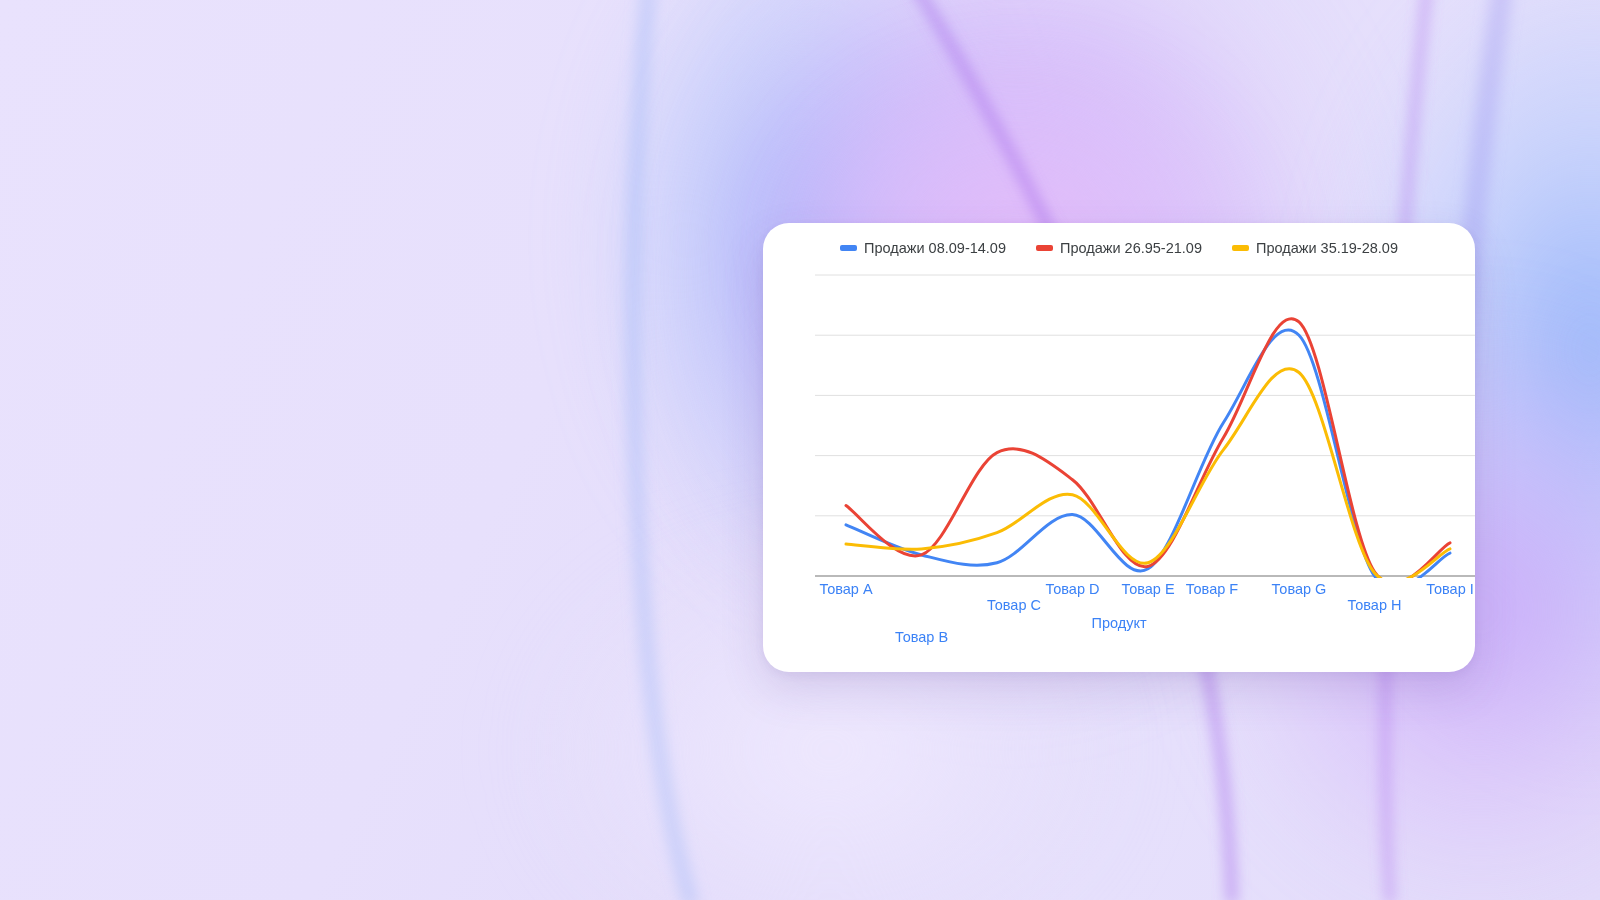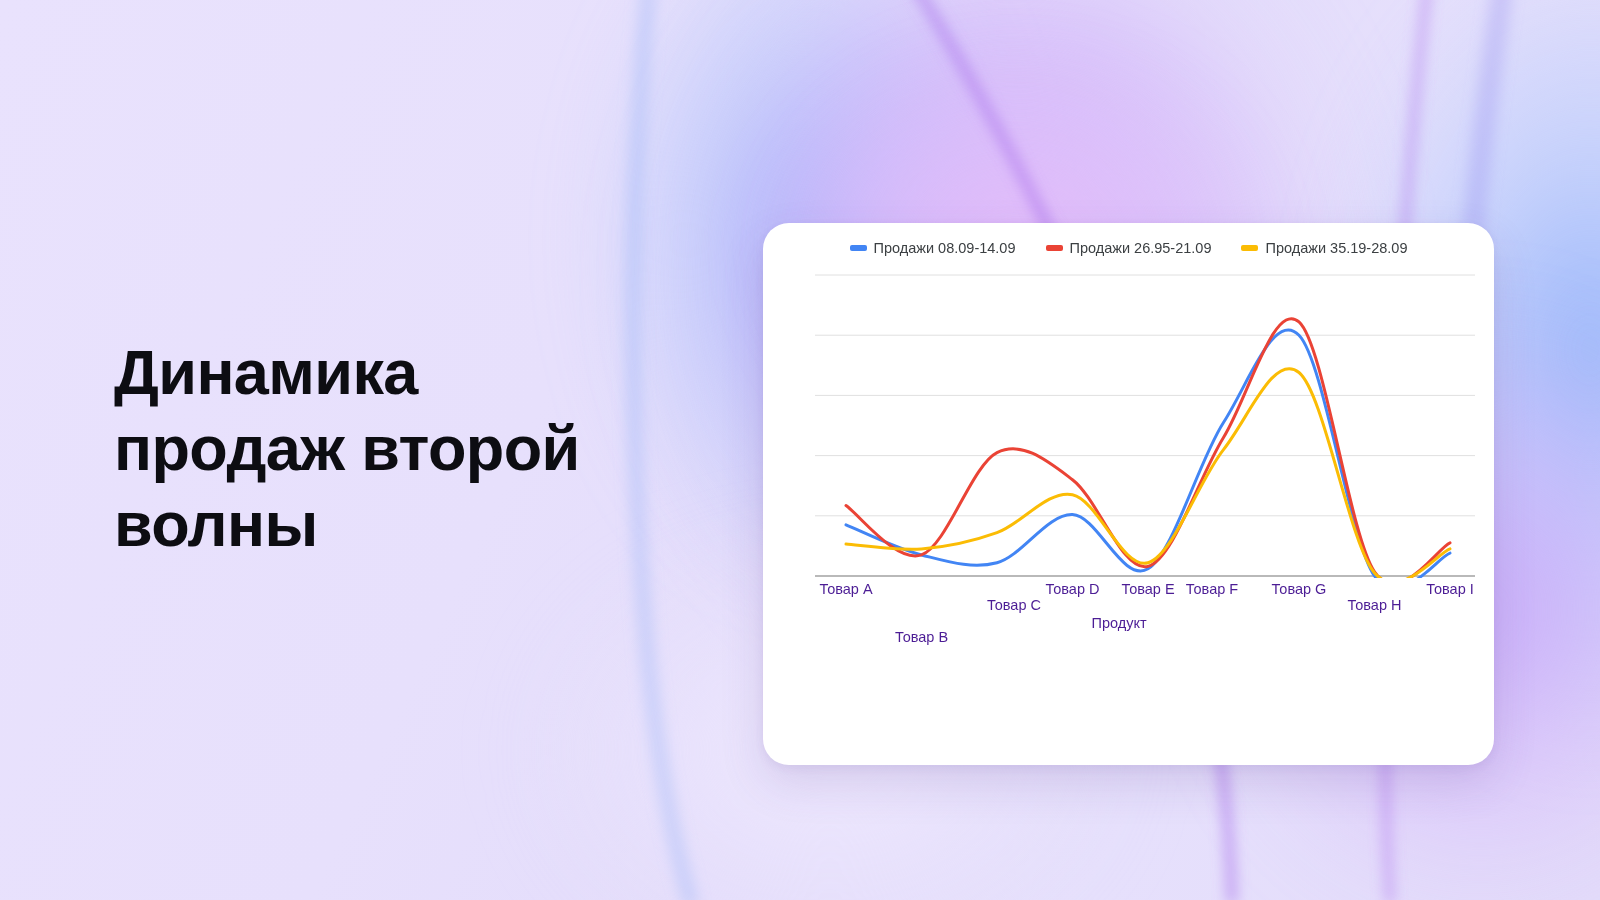--- a/index.html
+++ b/index.html
@@ -93,26 +93,25 @@
     color: #0d0d12;
     white-space: pre-line;
   }
 
   
   .card {
     position: absolute;
     left: 763px;
     top: 223px;
     width: 712px;
-    height: 542px;
+    height: 449px;
     background: #ffffff;
     border-radius: 26px;
     box-shadow: 0 18px 44px rgba(91, 62, 148, 0.16), 0 3px 10px rgba(91, 62, 148, 0.07);
     overflow: hidden;
-    padding-left: 19px;
   }
 
   .chart-wrap {
     position: absolute;
     inset: 0;
   }
 
   .legend {
     position: absolute;
     top: 17px;
@@ -150,33 +149,33 @@
     position: absolute;
     left: 0;
     top: 358px;
     width: 712px;
     height: 20px;
   }
   .xlabel {
     position: absolute;
     transform: translateX(-50%);
     font-size: 14.5px;
-    color: #4c1d95;
+    color: #3b82f6;
     white-space: nowrap;
     font-family: "Liberation Sans", sans-serif;
   }
 
   .xtitle {
     position: absolute;
     top: 392px;
     left: 0;
     width: 712px;
     text-align: center;
     font-size: 14.5px;
-    color: #4c1d95;
+    color: #3b82f6;
     font-family: "Liberation Sans", sans-serif;
   }
 </style>
 </head>
 <body>
 
 <div class="stage">
 
   <div class="bg-layer">
     <div class="blob blob-blue-left"></div>
@@ -194,23 +193,20 @@
       </defs>
       <g filter="url(#swirlblur)" fill="none" stroke-linecap="round">
         <path d="M900 -40 C 1010 140, 1110 330, 1180 560 C 1215 680, 1228 790, 1232 900" stroke="rgba(163,104,233,0.60)" stroke-width="9"></path>
         <path d="M1430 -40 C 1405 180, 1390 420, 1386 660 C 1384 770, 1386 840, 1390 900" stroke="rgba(170,112,235,0.52)" stroke-width="8"></path>
         <path d="M1505 -30 C 1470 210, 1452 430, 1452 640" stroke="rgba(150,140,240,0.30)" stroke-width="22"></path>
         <path d="M650 -30 C 628 200, 628 430, 648 660 C 660 780, 676 850, 690 900" stroke="rgba(150,175,245,0.34)" stroke-width="16"></path>
       </g>
     </svg>
   </div>
 
-  <h1 class="headline">Динамика
-продаж второй
-волны</h1>
 
   <div class="card">
     <div class="chart-wrap">
 
       <div class="legend">
         <div class="legend-item">
           <span class="legend-swatch" style="background:#4285F4"></span>
           <span>Продажи 08.09-14.09</span>
         </div>
         <div class="legend-item">

